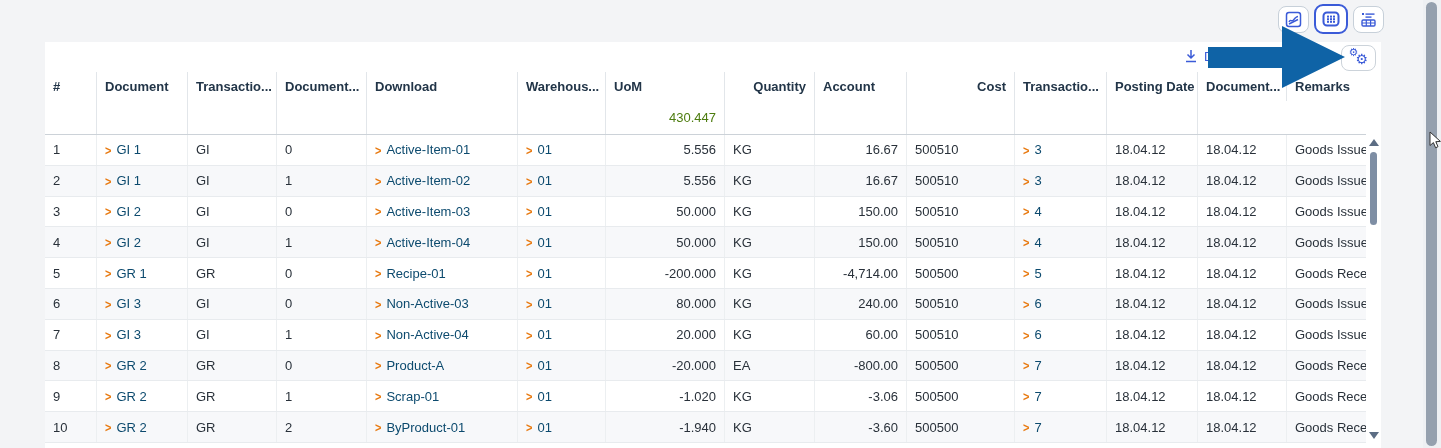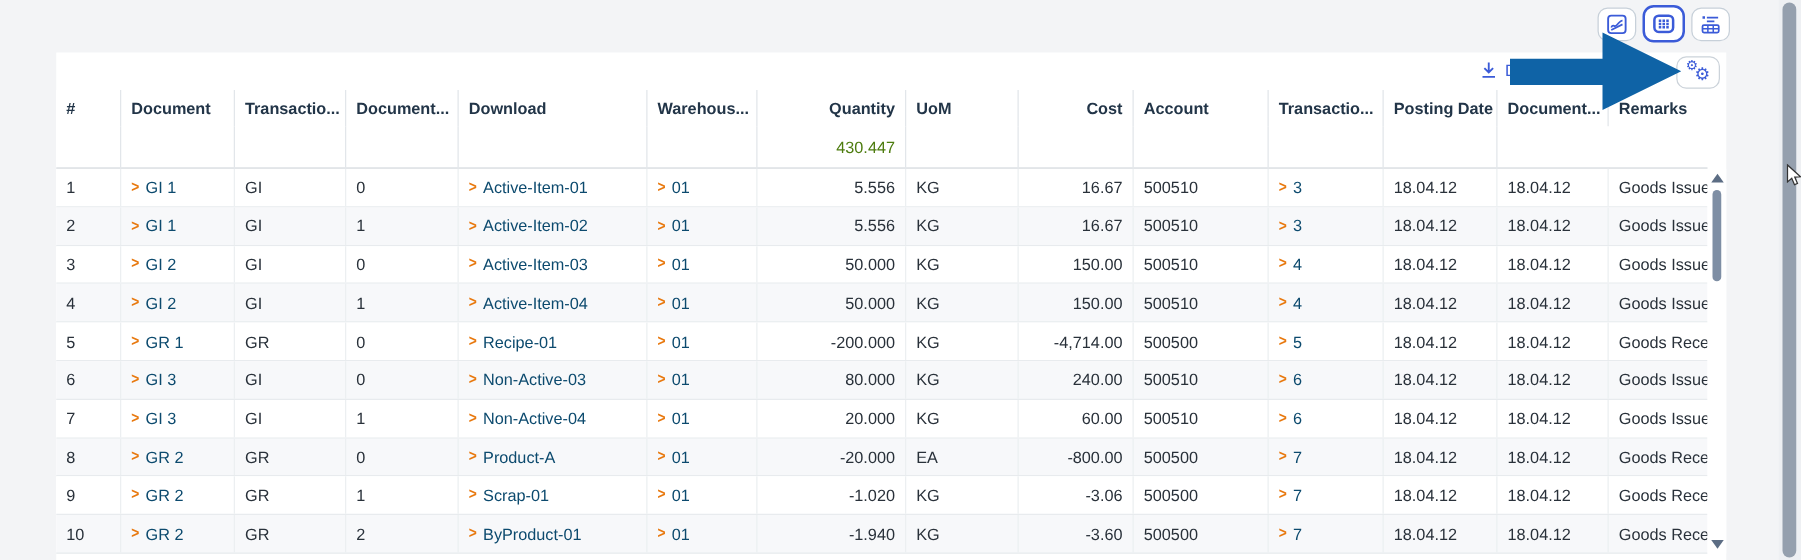--- a/index.html
+++ b/index.html
@@ -136,24 +136,24 @@
   </div>
 
   <div class="thead">
     <div class="hrow grid-cols" id="header-labels">
         <div class="hcell">#</div>
         <div class="hcell">Document</div>
         <div class="hcell">Transactio...</div>
         <div class="hcell">Document...</div>
         <div class="hcell">Download</div>
         <div class="hcell">Warehous...</div>
+        <div class="hcell">UoM</div>
         <div class="hcell right">Quantity</div>
-        <div class="hcell">UoM</div>
+        <div class="hcell">Account</div>
         <div class="hcell right">Cost</div>
-        <div class="hcell">Account</div>
         <div class="hcell">Transactio...</div>
         <div class="hcell">Posting Date</div>
         <div class="hcell">Document...</div>
         <div class="hcell">Remarks</div>
       </div>
     <div class="trow-totals grid-cols" id="header-totals">
         <div class="tcell"></div>
         <div class="tcell"></div>
         <div class="tcell"></div>
         <div class="tcell"></div>

